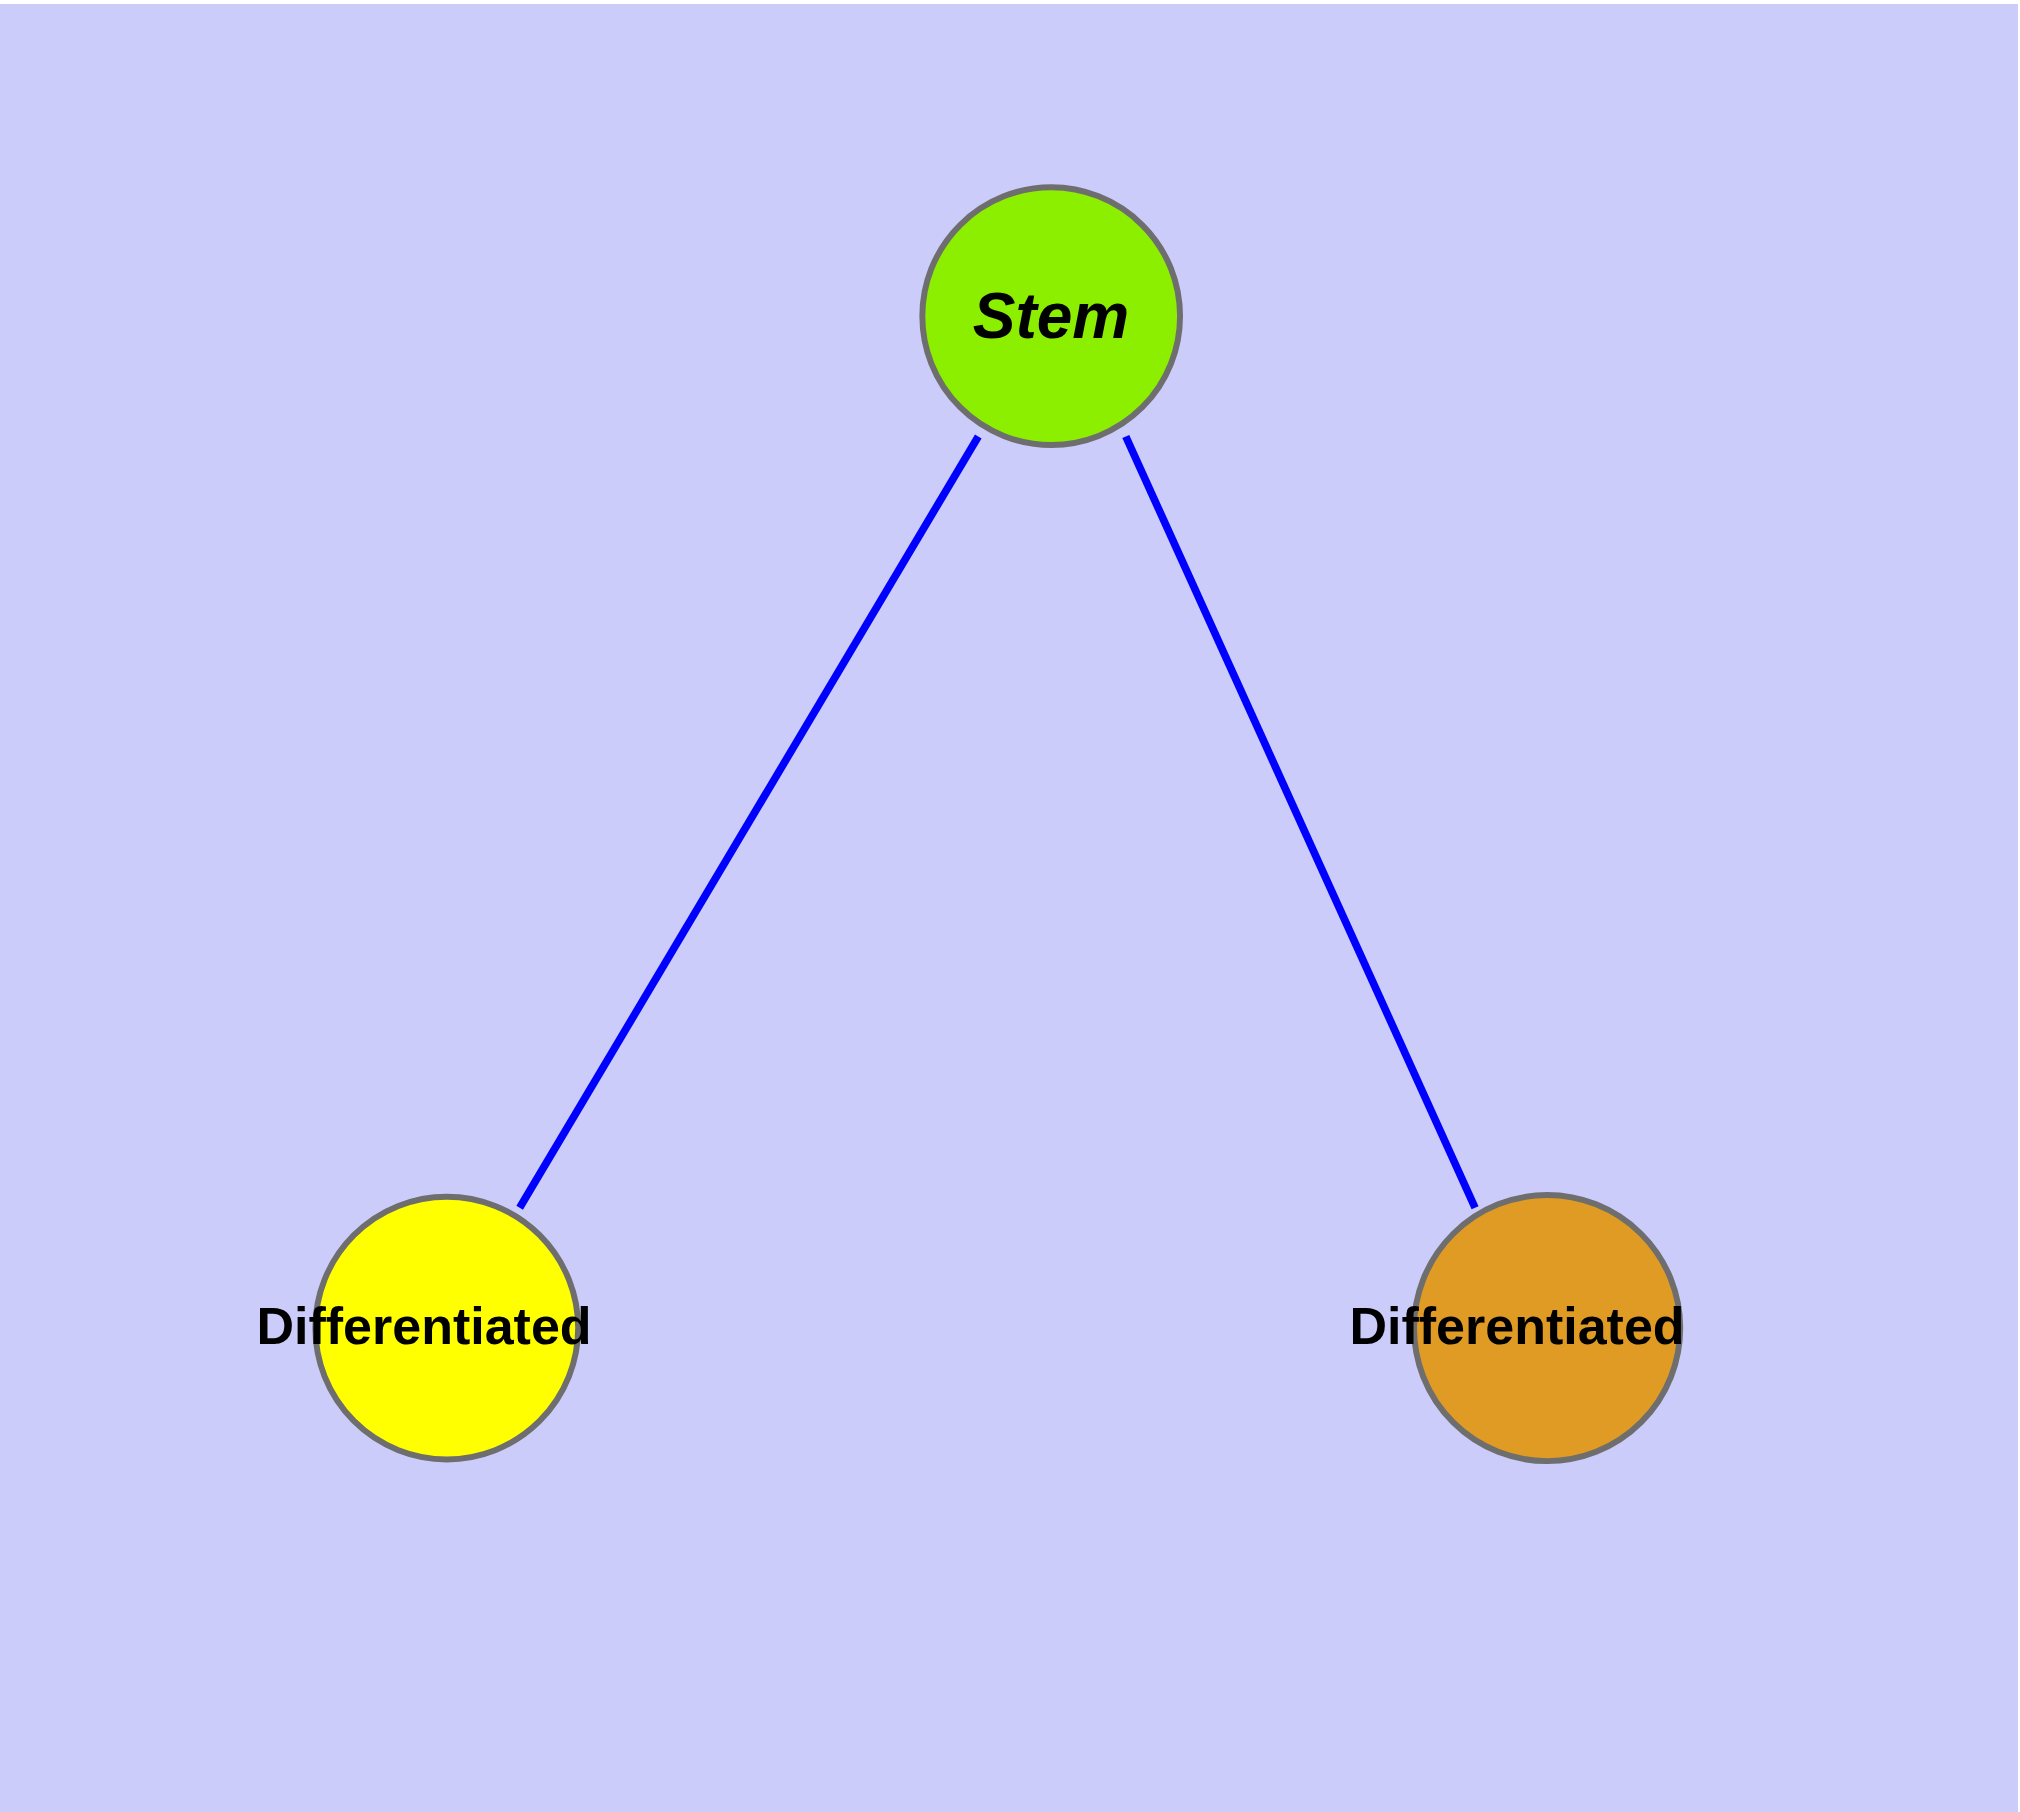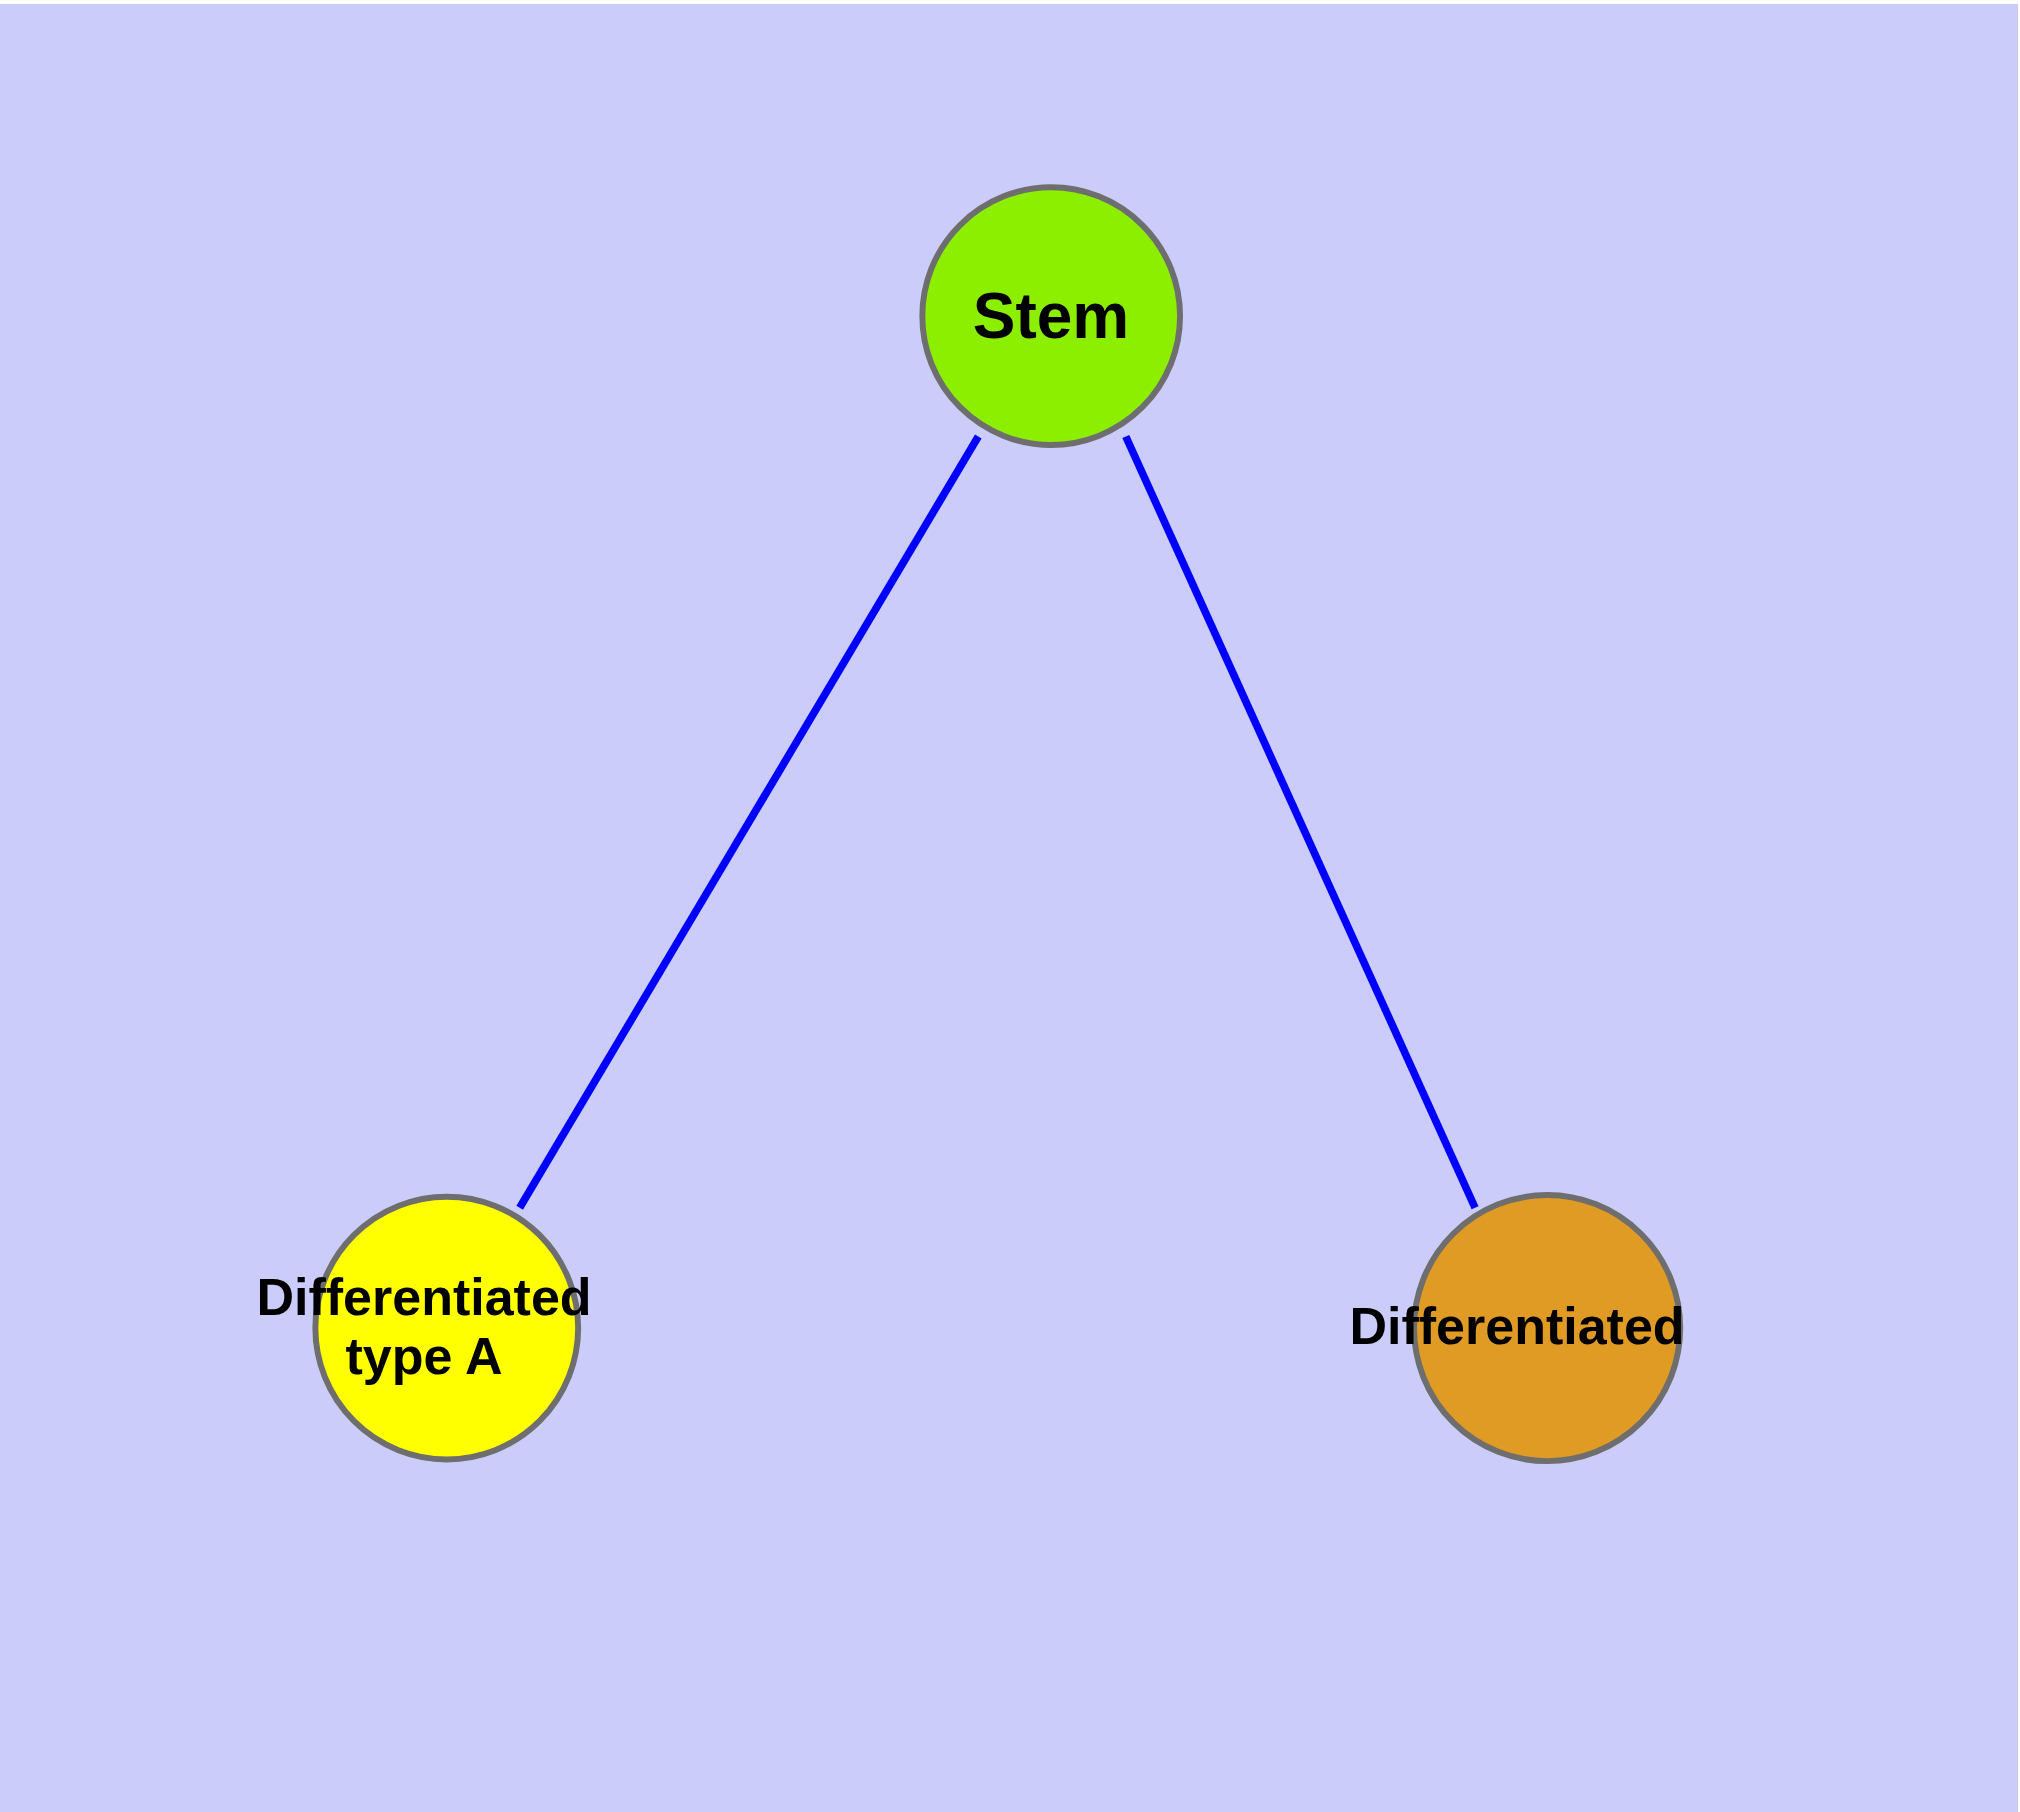--- a/index.html
+++ b/index.html
@@ -48,20 +48,21 @@
     font-weight: bold;
     font-family: "Liberation Sans", "DejaVu Sans", sans-serif;
     text-align: center;
     white-space: nowrap;
     line-height: 1.14;
     pointer-events: none;
     transform: translate(-50%, -50%);
   }
   .label-stem {
     font-size: 64px;
+    font-style: italic;
   }
   .label-child {
     font-size: 52px;
   }
   .label-line {
     display: block;
   }
 </style>
 </head>
 <body>
@@ -83,21 +84,20 @@
       <circle class="node-circle" cx="1825" cy="1567" r="157" fill="#e09b25" style="stroke: rgb(110, 110, 110);"></circle>
     </g>
   </svg>
 
   <div class="node-label label-stem" style="left: 1051px; top: 316px; color: rgb(0, 0, 0);">
     <span class="label-line">Stem</span>
   </div>
 
   <div class="node-label label-child" style="left: 424px; top: 1327px; color: rgb(0, 0, 0);">
     <span class="label-line">Differentiated</span>
-    <span class="label-line">type A</span>
   </div>
 
   <div class="node-label label-child" style="left: 1517px; top: 1327px; color: rgb(0, 0, 0);">
     <span class="label-line">Differentiated</span>
   </div>
 
 </div>
 
 
 </body></html>

